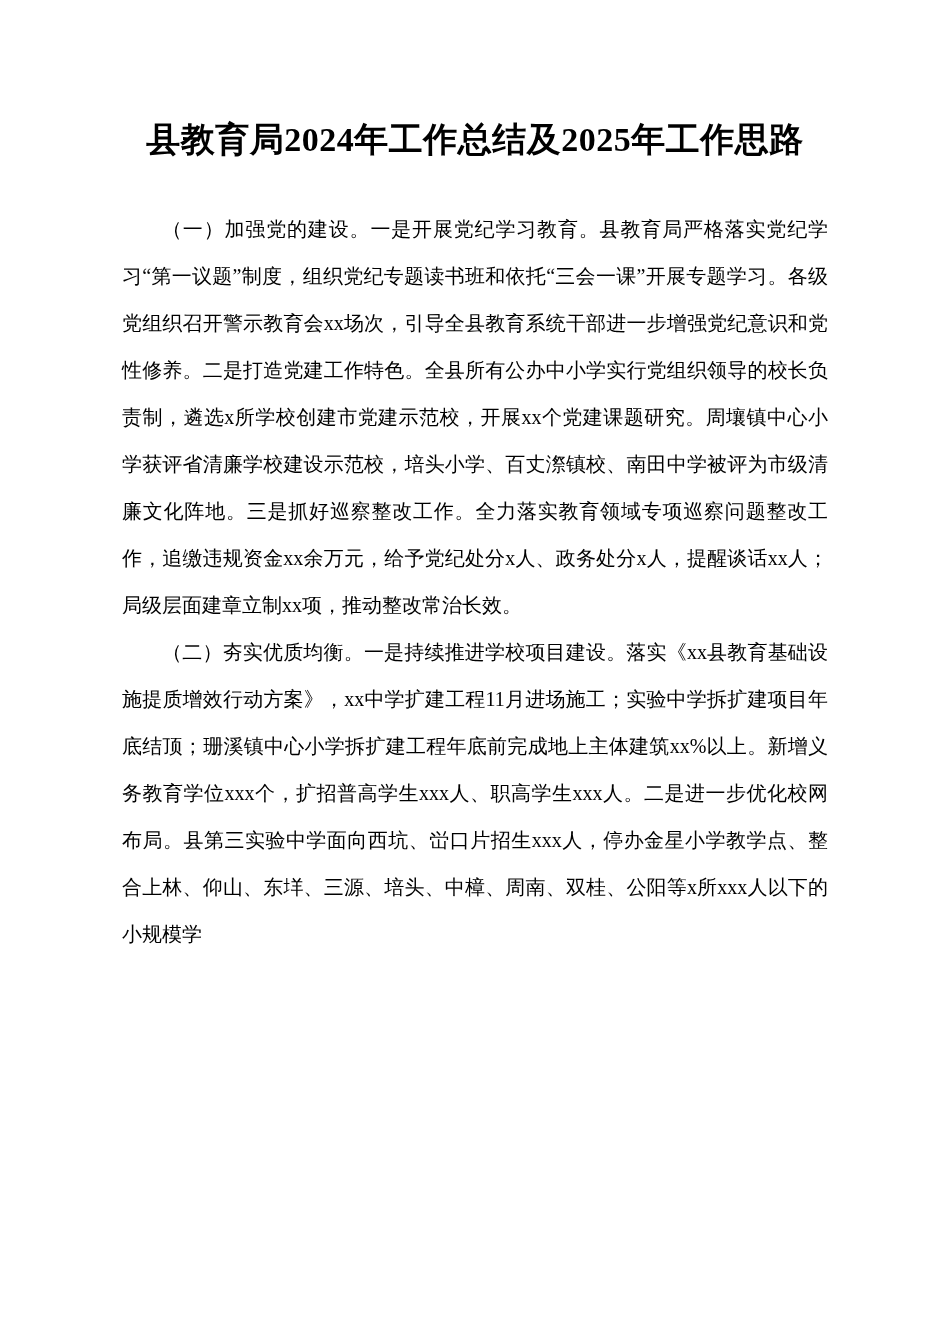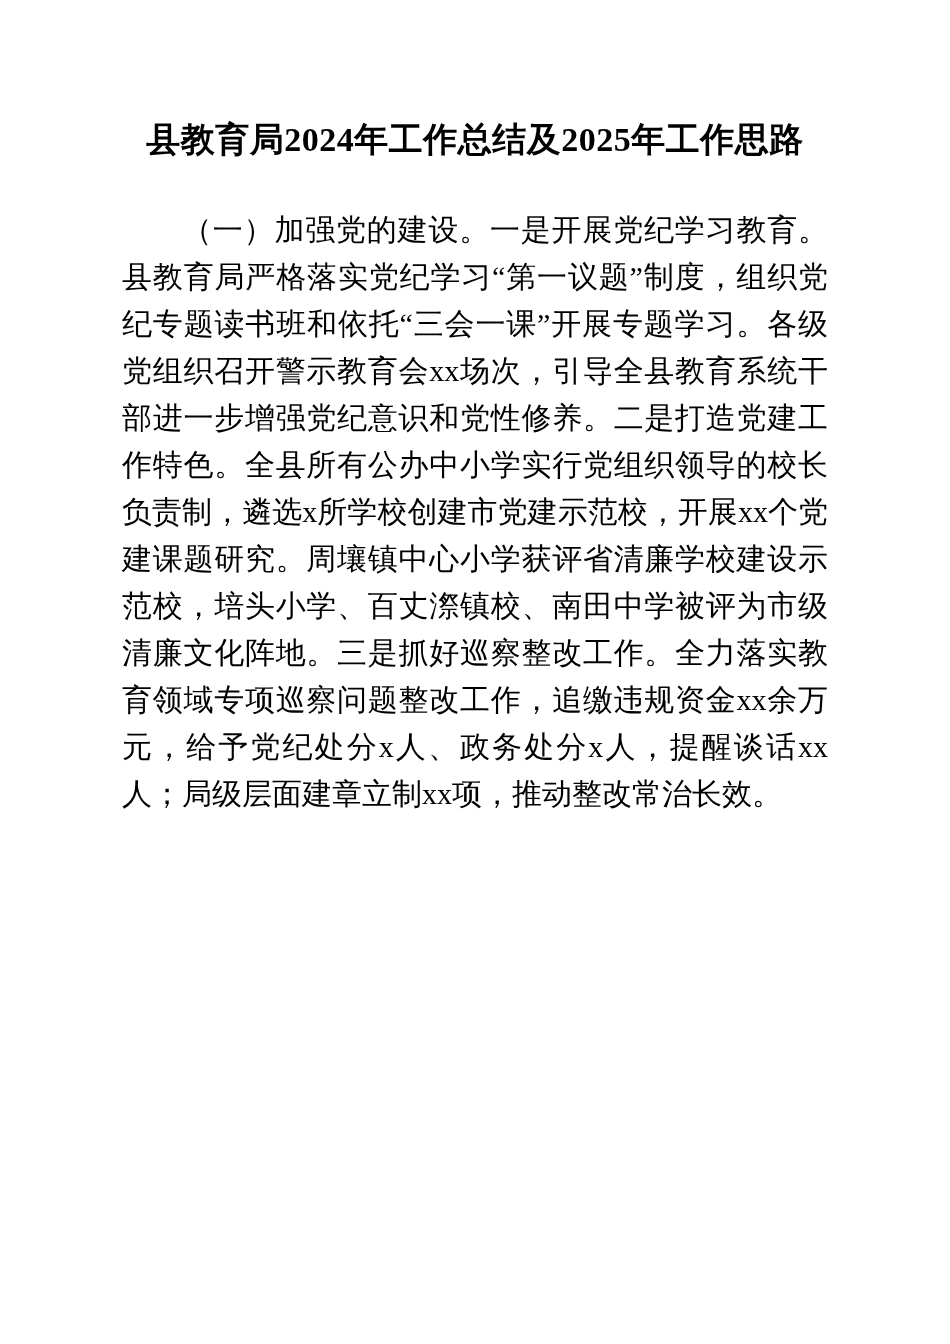--- a/index.html
+++ b/index.html
@@ -34,31 +34,32 @@
     padding: 0;
     font-size: 28px;
     line-height: 47px;
     font-weight: 700;
     text-indent: 2em;
     font-family: "Liberation Serif", "DejaVu Serif", serif;
   }
   .body-paragraph {
     margin: 0;
     padding: 0;
-    font-size: 30px;
+    font-size: 20px;
     line-height: 47px;
     text-indent: 2em;
     text-align: justify;
     text-justify: inter-ideograph;
     font-weight: 400;
     word-break: break-all;
   }
 </style>
 </head>
 <body>
 
 <div class="page">
   <h1 class="doc-title">县教育局2024年工作总结及2025年工作思路</h1>
 
 
   <p class="body-paragraph">（一）加强党的建设。一是开展党纪学习教育。县教育局严格落实党纪学习“第一议题”制度，组织党纪专题读书班和依托“三会一课”开展专题学习。各级党组织召开警示教育会xx场次，引导全县教育系统干部进一步增强党纪意识和党性修养。二是打造党建工作特色。全县所有公办中小学实行党组织领导的校长负责制，遴选x所学校创建市党建示范校，开展xx个党建课题研究。周壤镇中心小学获评省清廉学校建设示范校，培头小学、百丈漈镇校、南田中学被评为市级清廉文化阵地。三是抓好巡察整改工作。全力落实教育领域专项巡察问题整改工作，追缴违规资金xx余万元，给予党纪处分x人、政务处分x人，提醒谈话xx人；局级层面建章立制xx项，推动整改常治长效。</p>
 
+  <p class="body-paragraph">（二）夯实优质均衡。一是持续推进学校项目建设。落实《xx县教育基础设施提质增效行动方案》，xx中学扩建工程11月进场施工；实验中学拆扩建项目年底结顶；珊溪镇中心小学拆扩建工程年底前完成地上主体建筑xx%以上。新增义务教育学位xxx个，扩招普高学生xxx人、职高学生xxx人。二是进一步优化校网布局。县第三实验中学面向西坑、峃口片招生xxx人，停办金星小学教学点、整合上林、仰山、东垟、三源、培头、中樟、周南、双桂、公阳等x所xxx人以下的小规模学</p>
 </div>
 
 </body></html>

